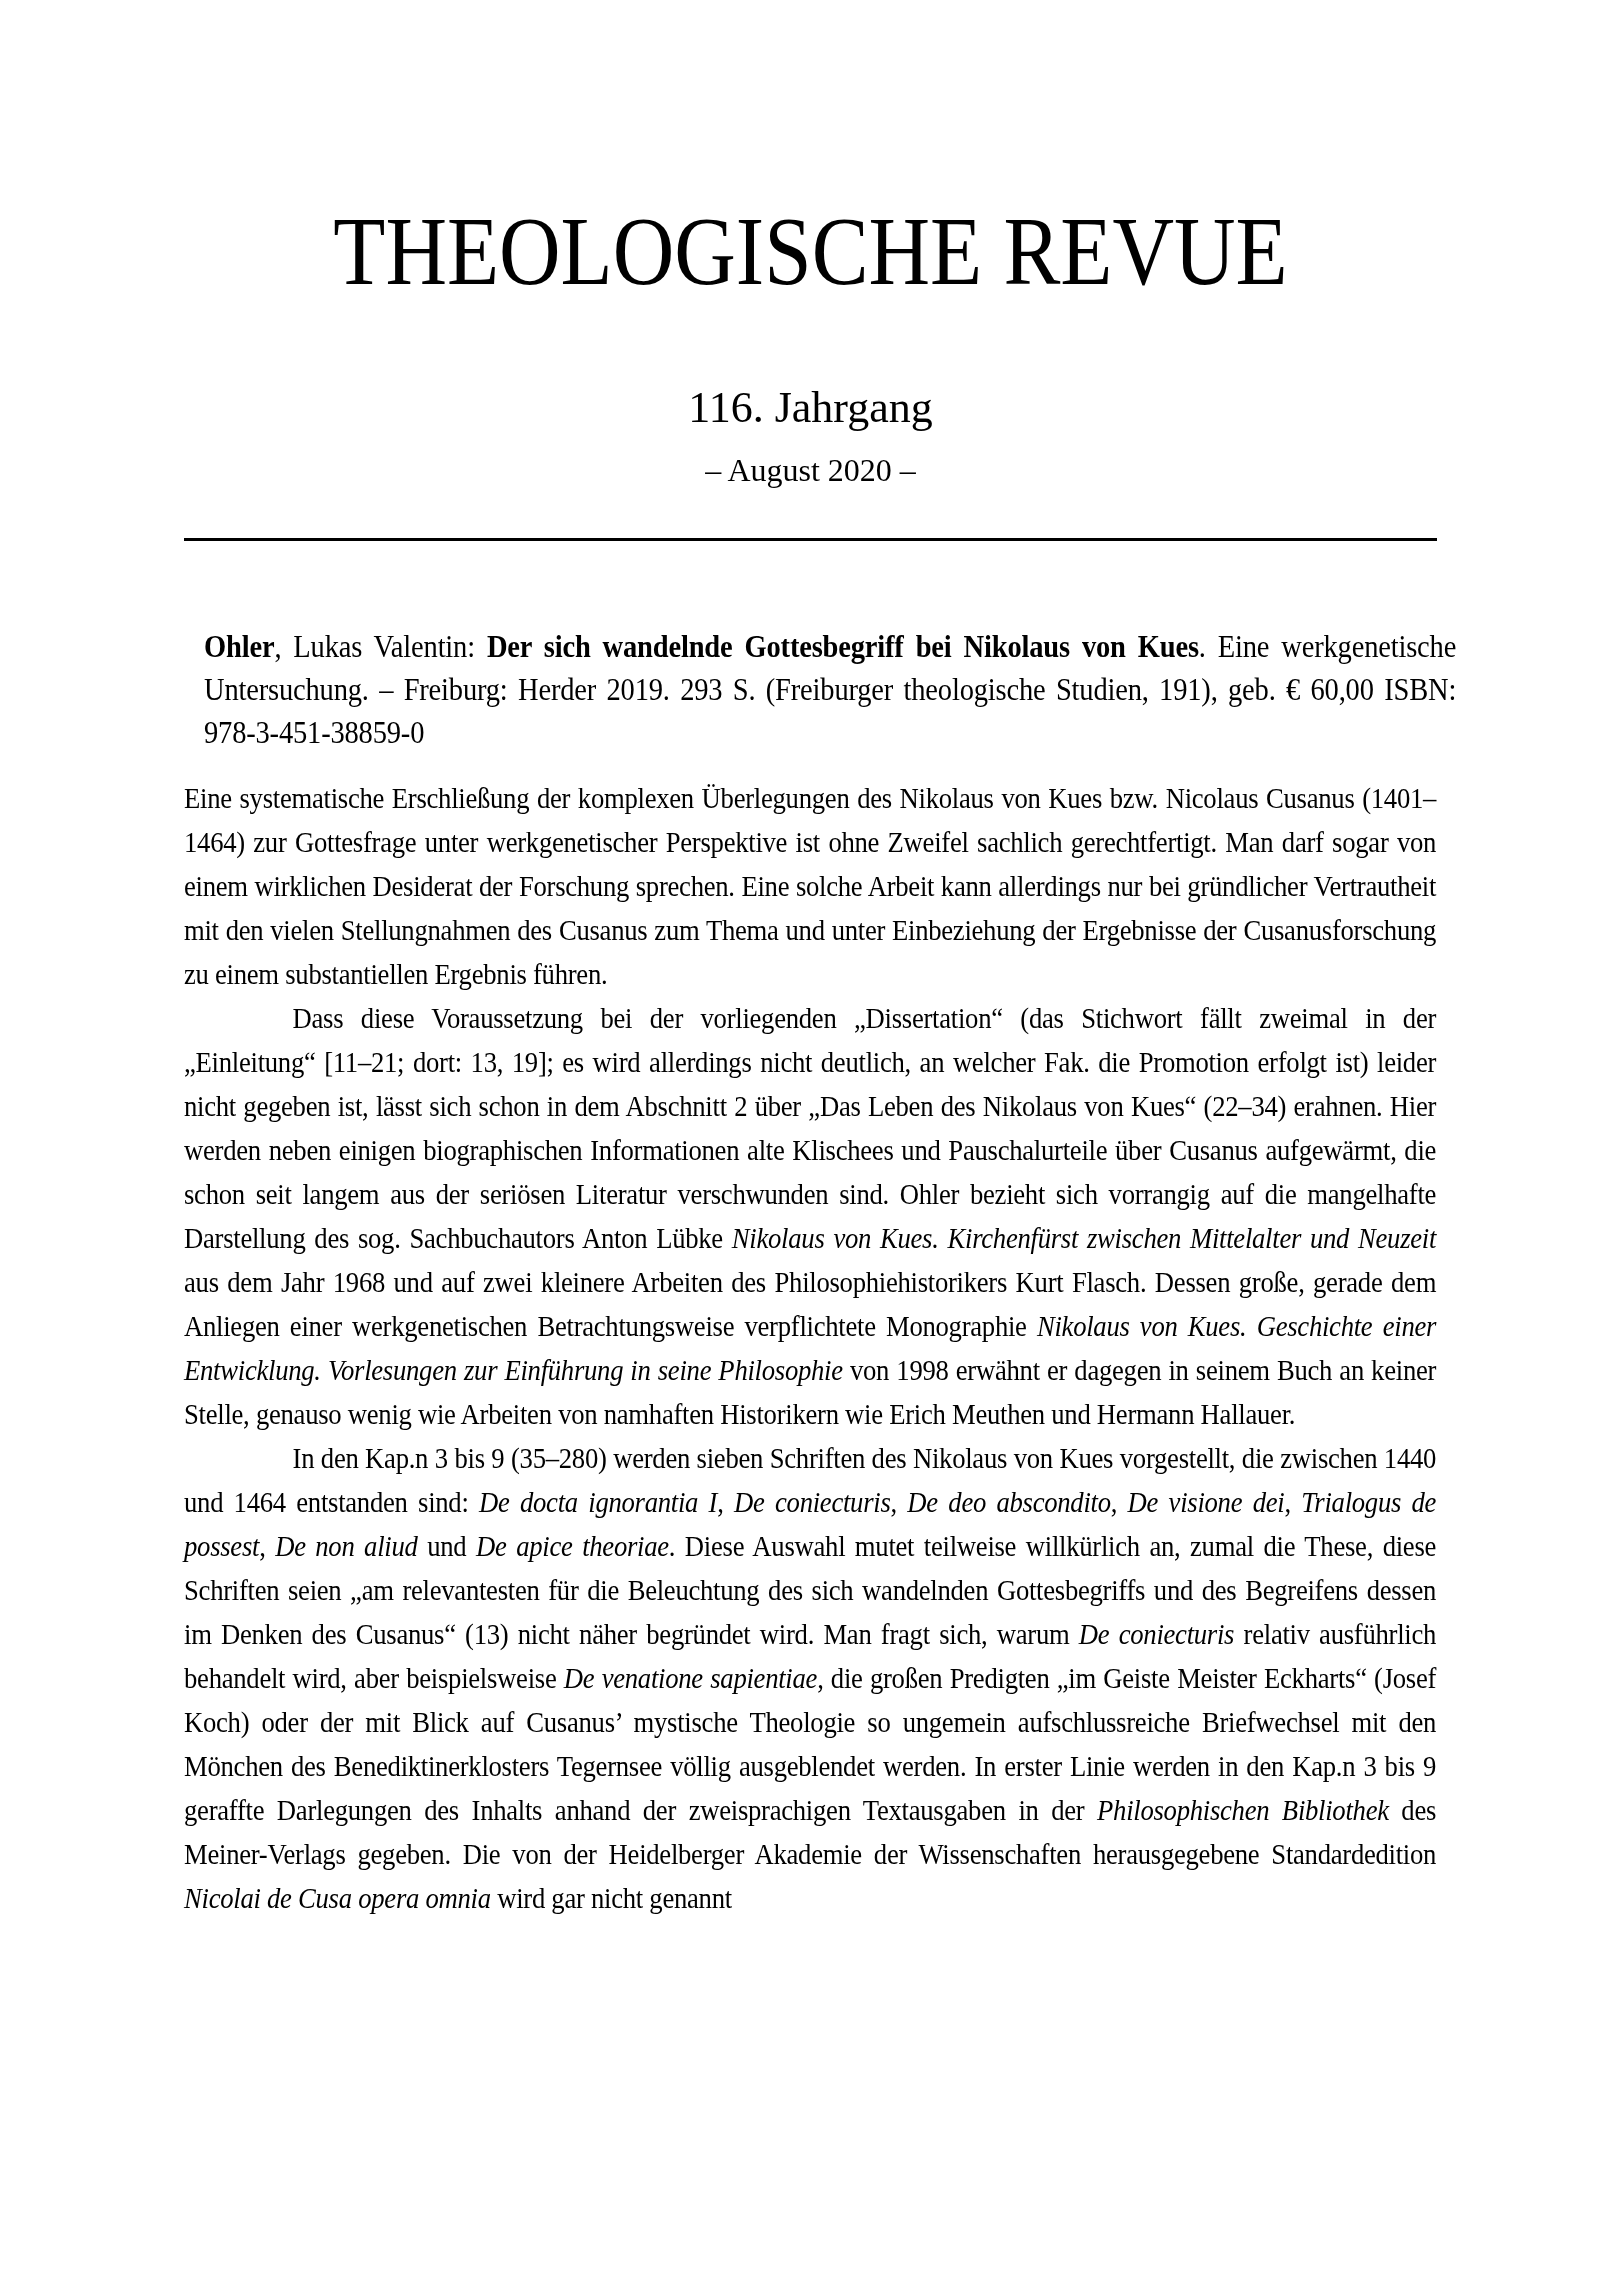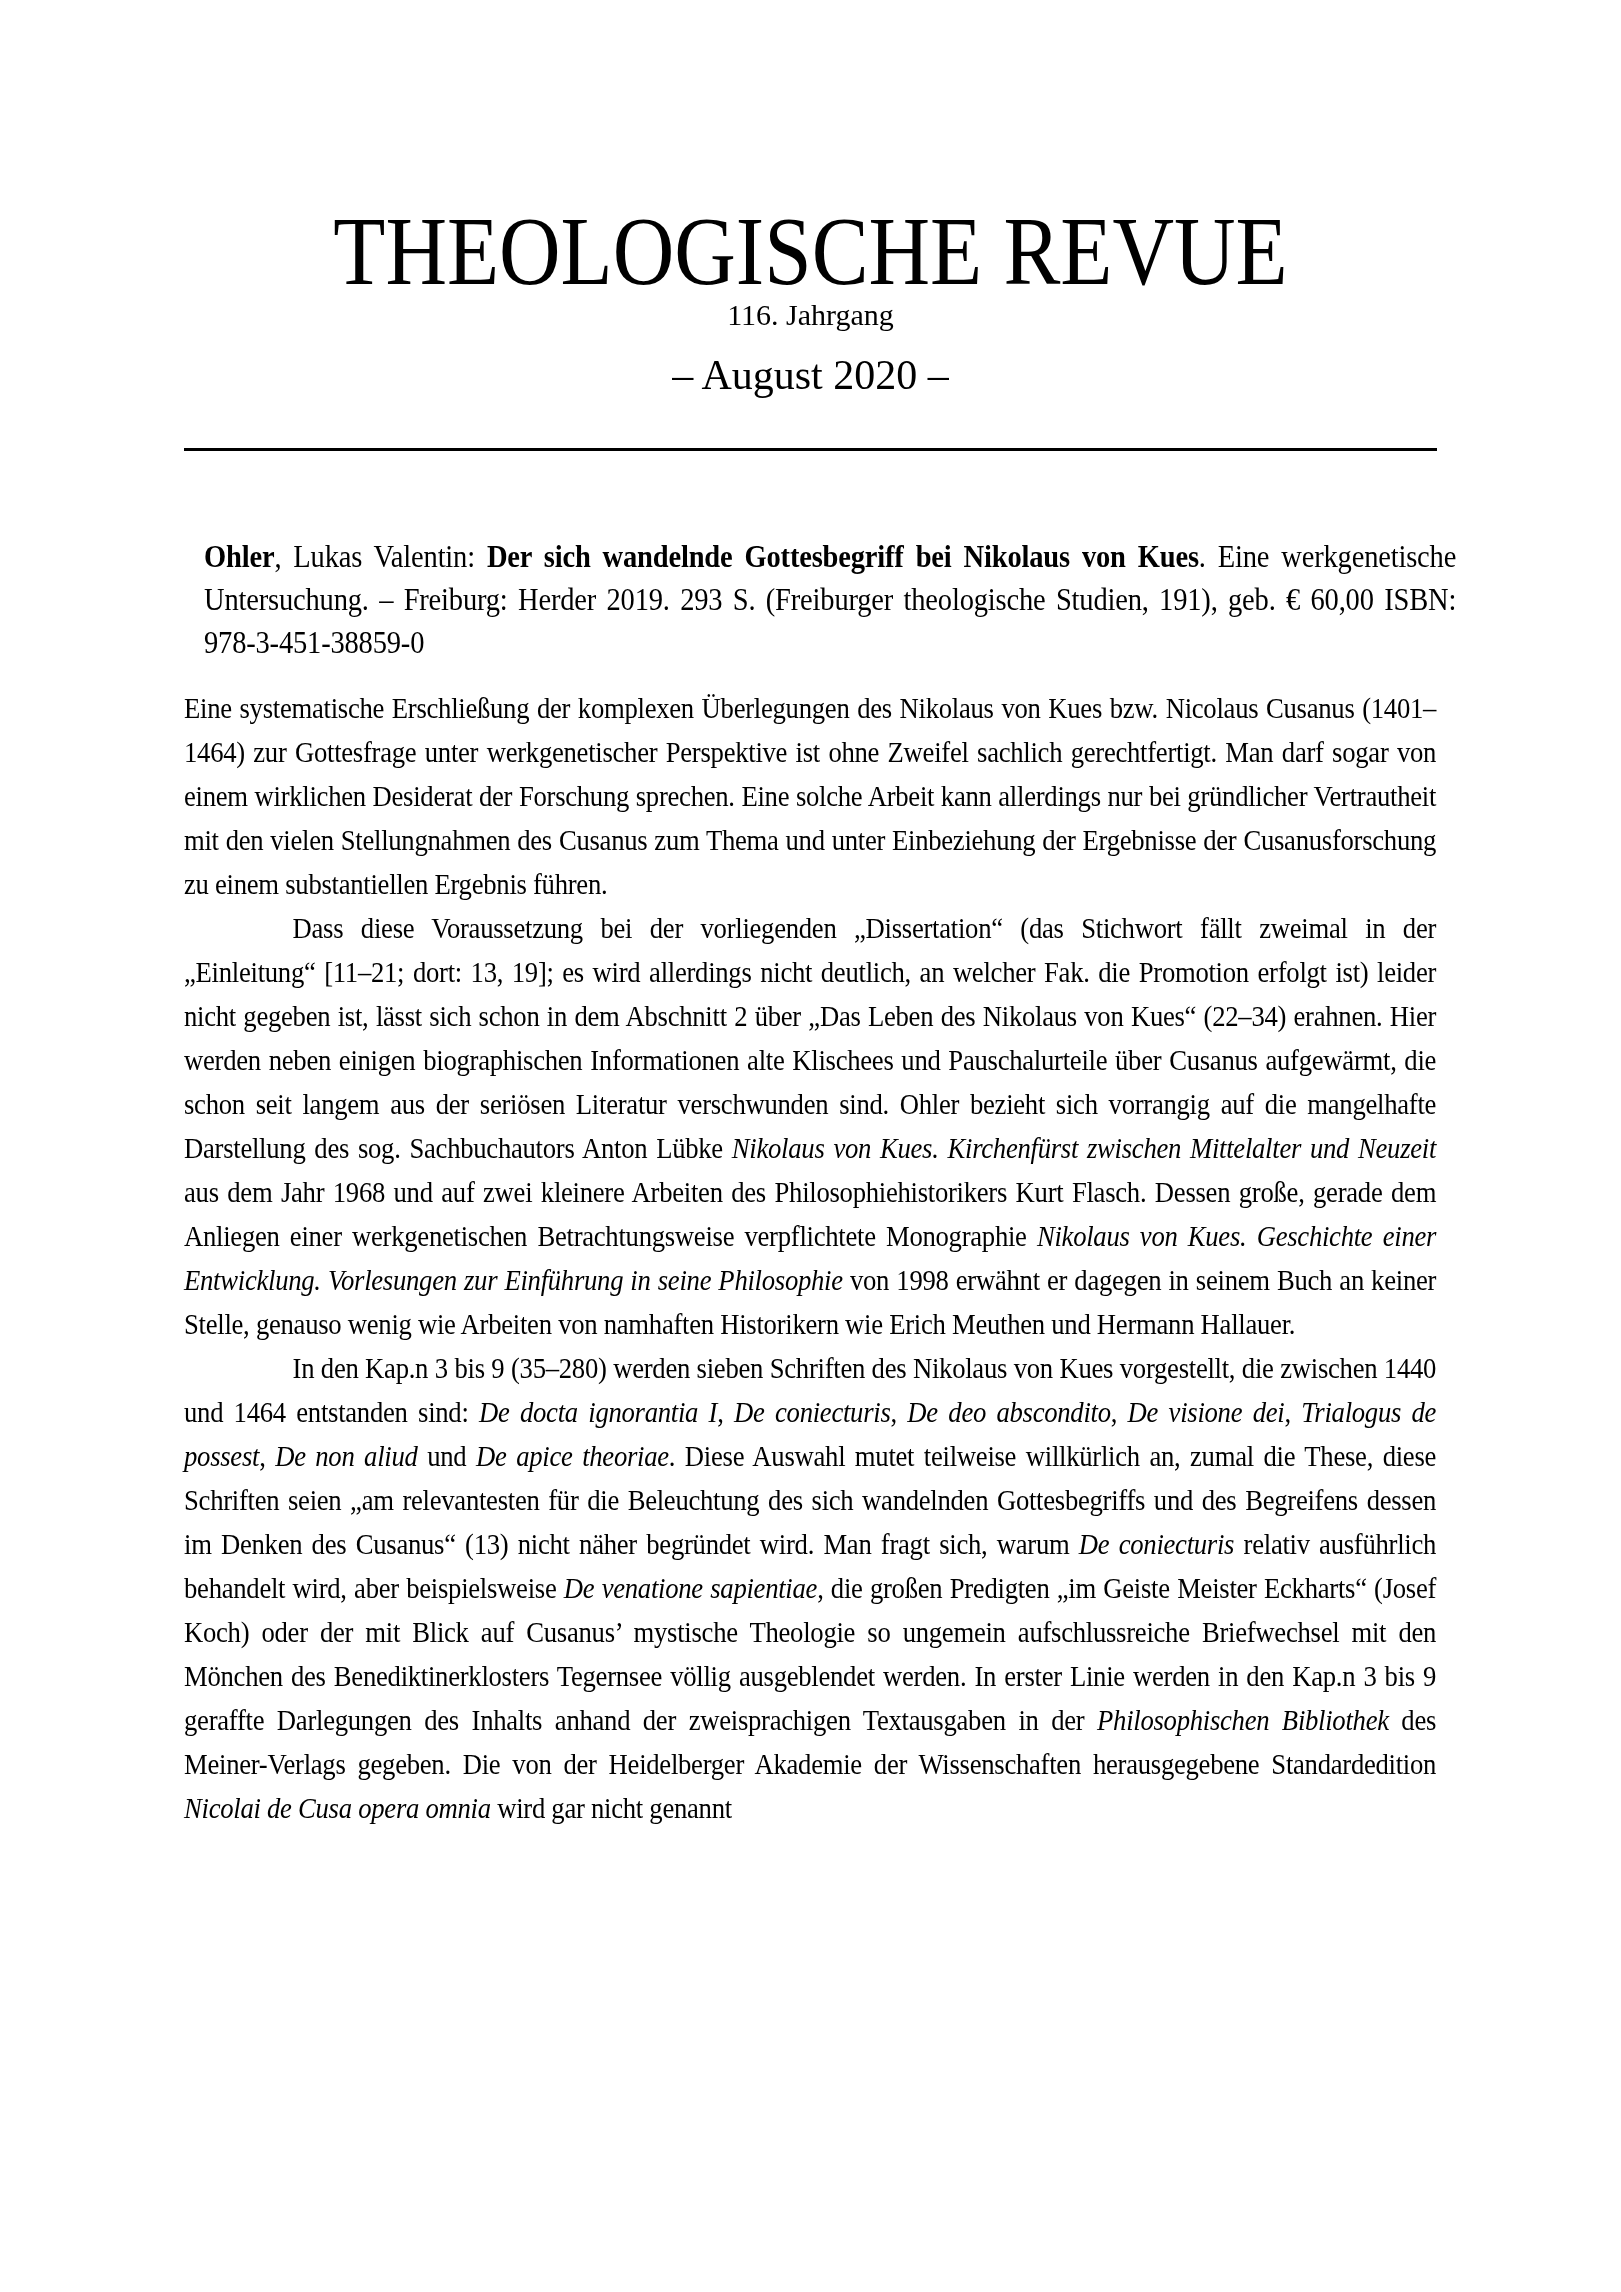--- a/index.html
+++ b/index.html
@@ -25,26 +25,27 @@
     margin-top: 202px;
     font-size: 98px;
     font-weight: 400;
     line-height: 1;
     white-space: nowrap;
     transform: scaleX(0.87);
     transform-origin: 50% 50%;
     letter-spacing: 0px;
   }
   .volume-line {
-    font-size: 30px;
+    margin-top: 86px;
+    font-size: 44px;
     line-height: 1;
   }
   .issue-line {
     margin-top: 23.5px;
-    font-size: 42px;
+    font-size: 32px;
     line-height: 1;
   }
   .masthead-rule {
     border: none;
     height: 3.9px;
     background: #000000;
     margin-top: 52px;
     width: 100%;
   }
 

